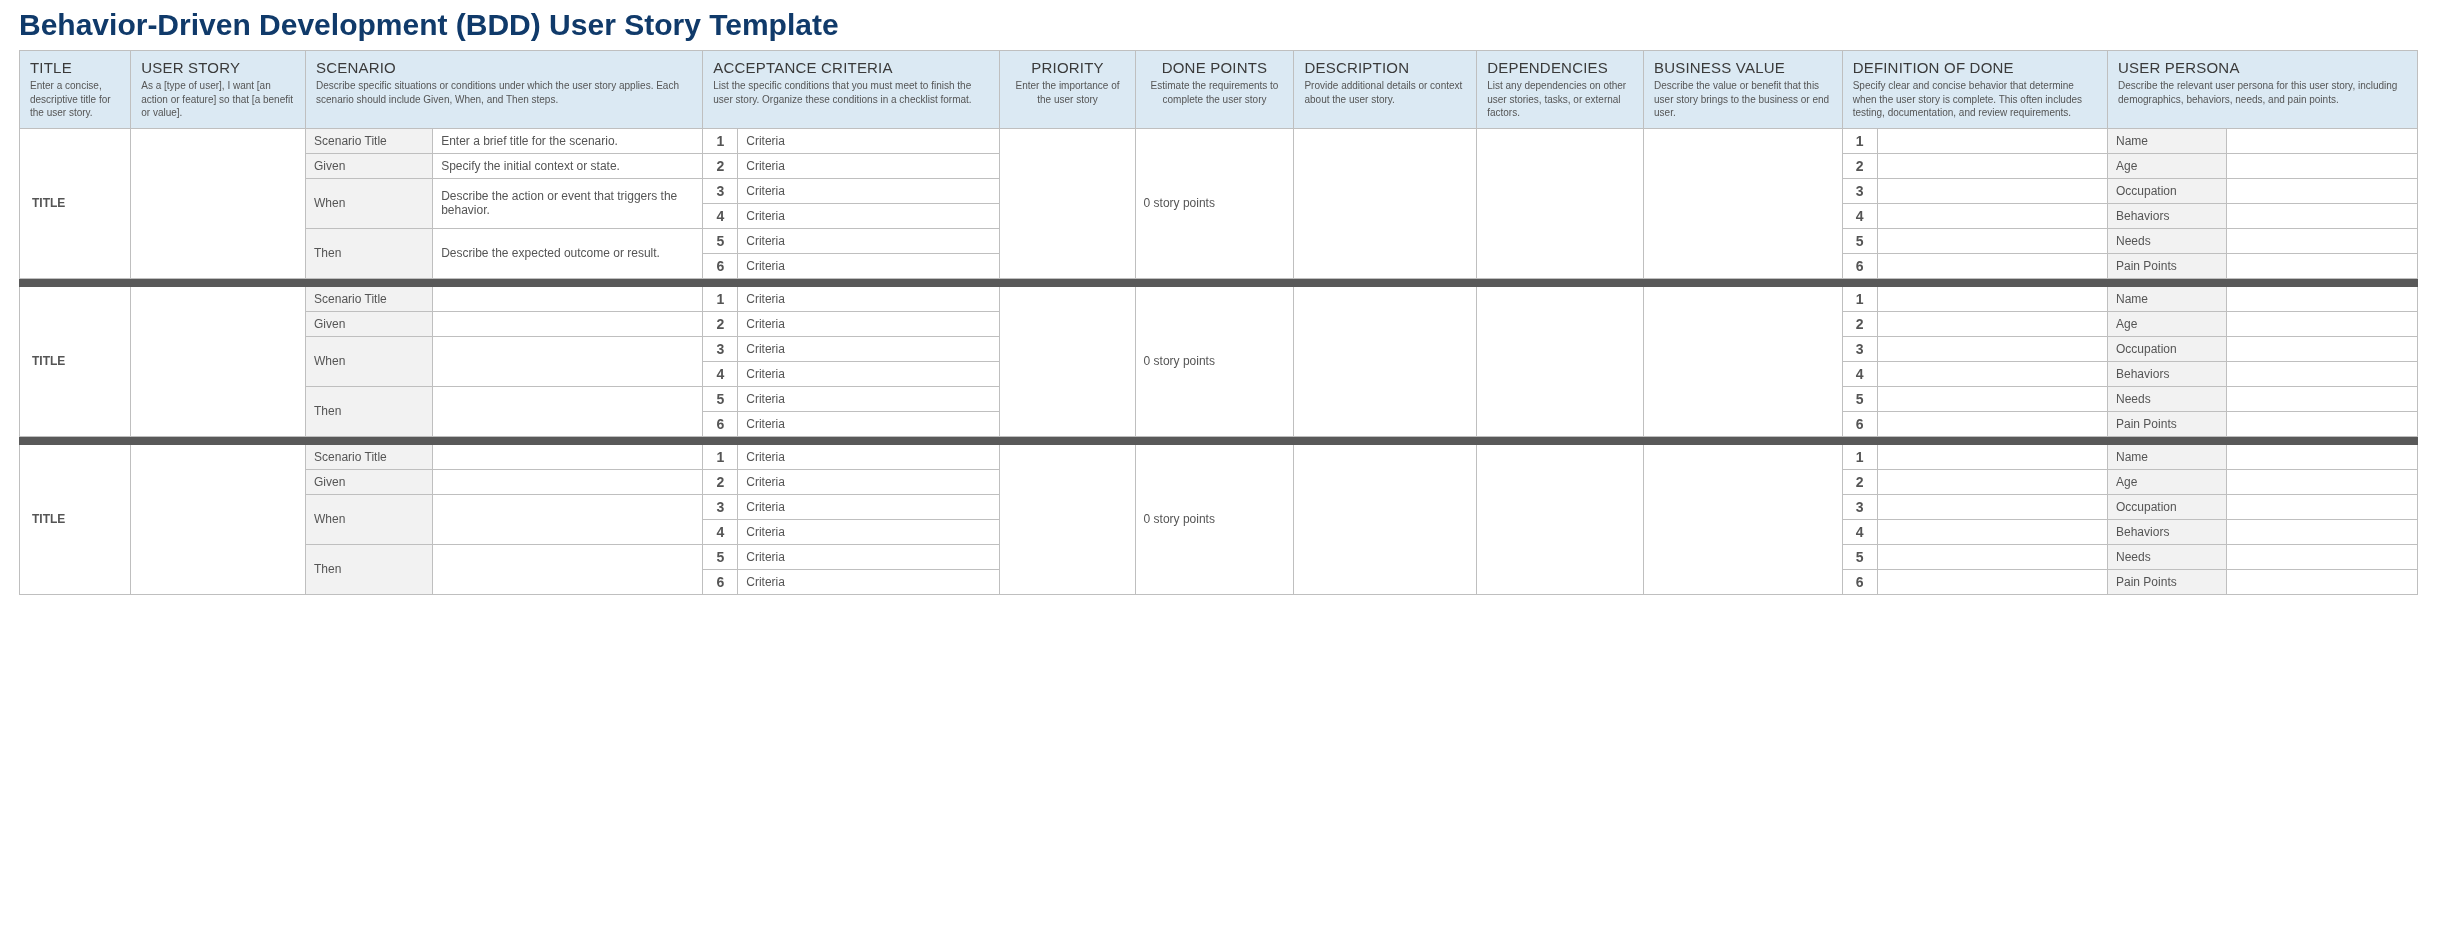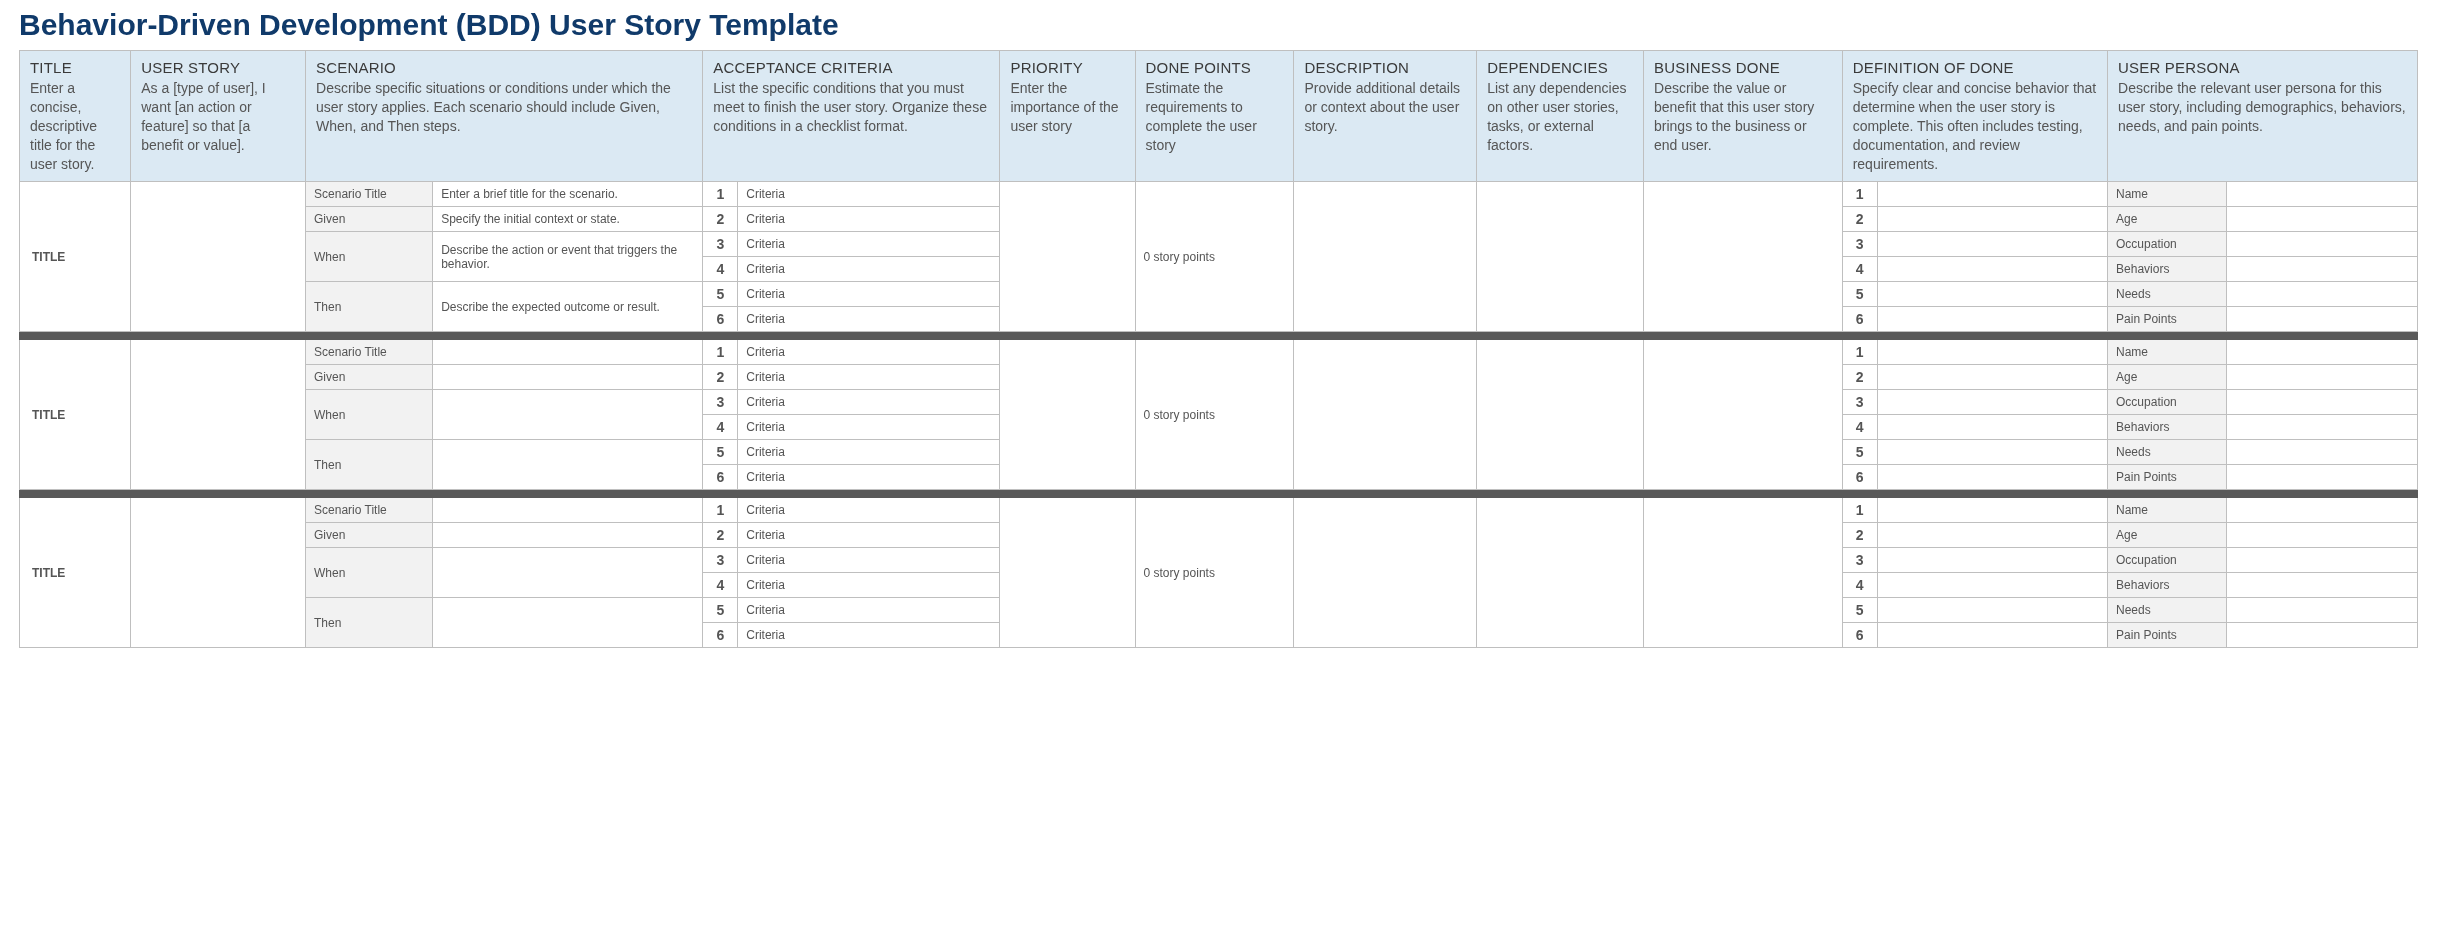--- a/index.html
+++ b/index.html
@@ -2,24 +2,24 @@
 <html><head>
 <meta charset="utf-8">
 <style>
   html,body{margin:0;padding:0;font-family:Arial,Helvetica,sans-serif;background:#fff;color:#333}
   .wrap{width:2437px;padding:8px 19px;box-sizing:border-box}
   .title{font-size:30px;font-weight:bold;color:#103a6a;margin:0 0 8px 0;font-family:"Century Gothic",Arial,sans-serif}
   table{border-collapse:collapse;width:100%;table-layout:fixed}
   td,th{border:1px solid #bfbfbf;padding:4px 8px;font-size:12px;vertical-align:middle;box-sizing:border-box}
   .hdr td{background:#dbe9f3;vertical-align:top;padding:8px 10px}
   .hdr .h{font-size:15px;color:#3a3a3a;font-family:"Century Gothic",Arial,sans-serif;letter-spacing:.2px;margin-bottom:3px}
-  .hdr .d{font-size:14px;color:#555;line-height:1.35;font-family:"Century Gothic",Arial,sans-serif}
+  .hdr .d{font-size:10px;color:#555;line-height:1.35;font-family:"Century Gothic",Arial,sans-serif}
   .slab{background:#f2f2f2;font-weight:normal;font-size:12px;color:#555}
   .rowlab{background:#fff;font-weight:bold;font-size:12px;color:#555;text-align:left;padding-left:12px}
-  .cent{}
+  .cent{text-align:center}
   .num{background:#fff;font-weight:bold;font-size:14px;color:#555;text-align:center}
   .plain{background:#fff;font-size:12px;color:#555}
   .sep td{background:#595959;border:1px solid #595959;height:8px;padding:0}
   .bold{font-weight:normal}
   col.c-title{width:70px}
   col.c-ustory{width:110px}
   col.c-slab{width:80px}
   col.c-sdesc{width:170px}
   col.c-n{width:22px}
   col.c-crit{width:165px}
@@ -86,21 +86,21 @@
           </td>
       <td>
             <div class="h">DESCRIPTION</div>
             <div class="d">Provide additional details or context about the user story.</div>
           </td>
       <td>
             <div class="h">DEPENDENCIES</div>
             <div class="d">List any dependencies on other user stories, tasks, or external factors.</div>
           </td>
       <td>
-            <div class="h">BUSINESS DONE</div>
+            <div class="h">BUSINESS VALUE</div>
             <div class="d">Describe the value or benefit that this user story brings to the business or end user.</div>
           </td>
       <td colspan="2">
             <div class="h">DEFINITION OF DONE</div>
             <div class="d">Specify clear and concise behavior that determine when the user story is complete. This often includes testing, documentation, and review requirements.</div>
           </td>
       <td colspan="2">
             <div class="h">USER PERSONA</div>
             <div class="d">Describe the relevant user persona for this user story, including demographics, behaviors, needs, and pain points.</div>
           </td>

